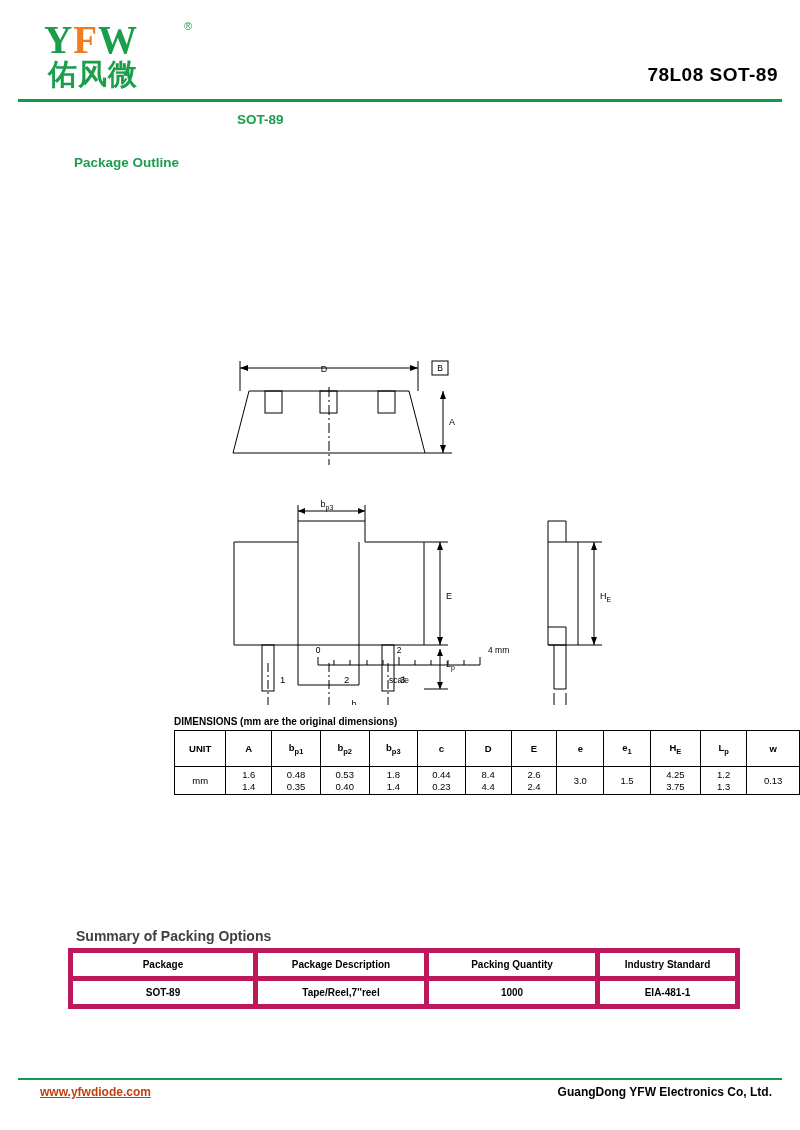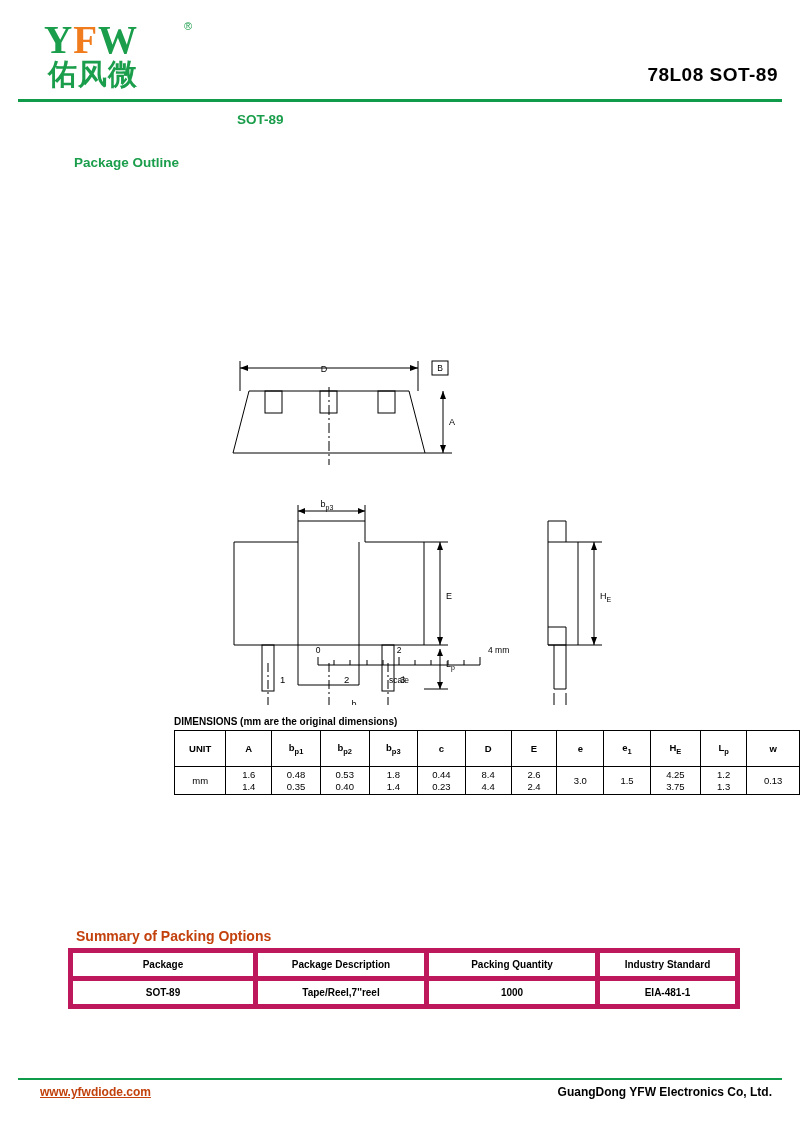--- a/index.html
+++ b/index.html
@@ -76,21 +76,21 @@
   table.dims td.unitcell { font-weight:normal; }
   table.dims td.two { line-height:1.22; padding:1px 0; }
   .sub { font-size:7.5px; vertical-align:sub; }
 
   
   .scalebar { position:absolute; left:310px; top:645px; width:230px; height:42px; }
 
   
   .packing-title {
     position:absolute; left:76px; top:928px;
-    font-size:14px; font-weight:bold; color:#c2410c;
+    font-size:14px; font-weight:bold; color:#404040;
   }
   table.packing {
     position:absolute; left:68px; top:948px;
     border-collapse:collapse;
     width:672px;
     font-size:10px;
   }
   table.packing td {
     border:5px solid #be185d;
     text-align:center;

